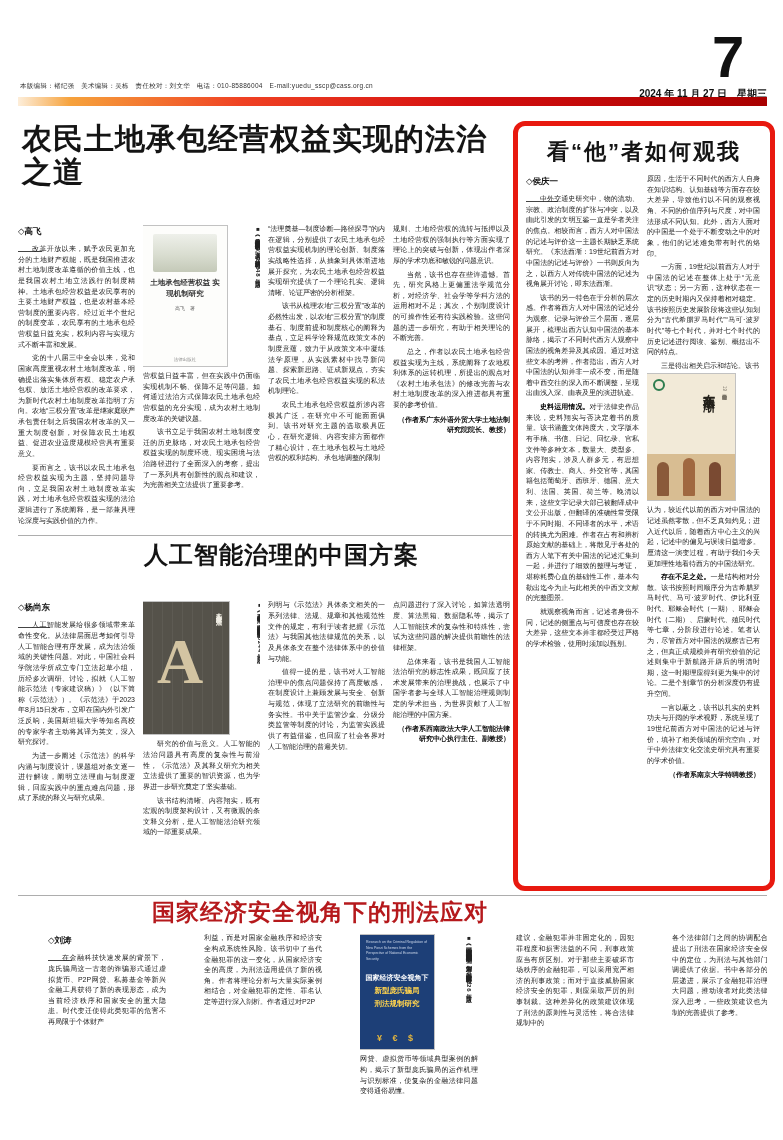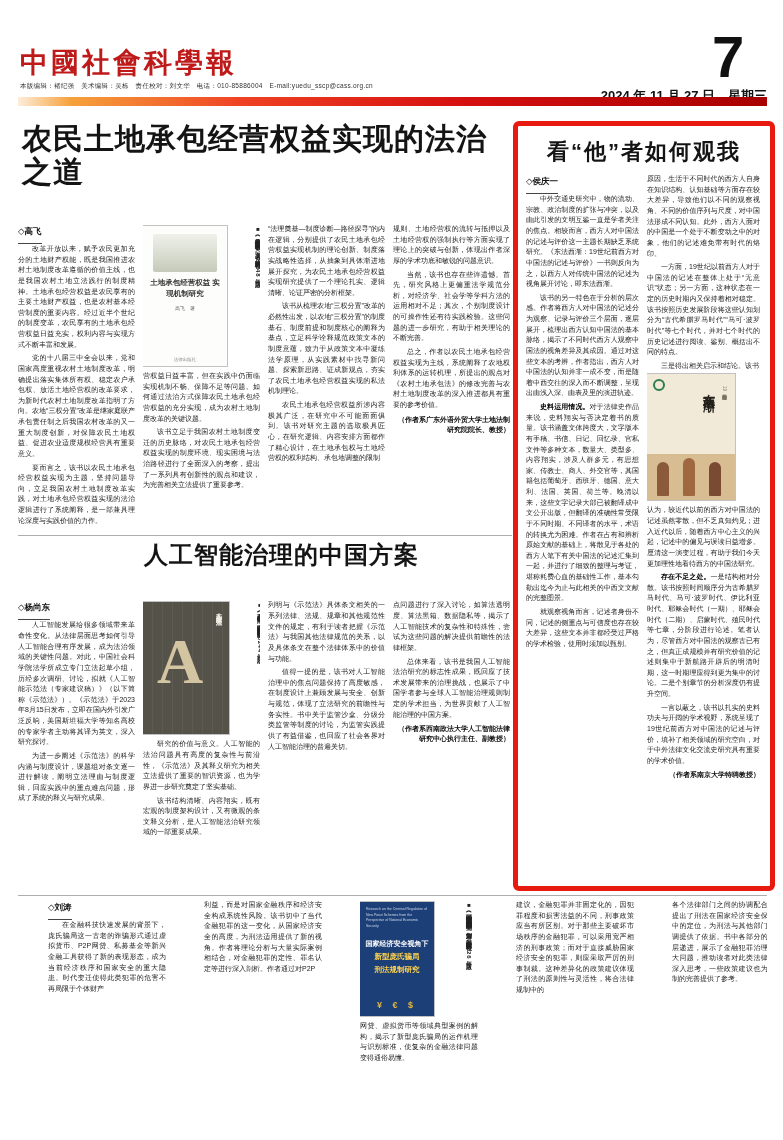--- a/index.html
+++ b/index.html
@@ -7,48 +7,48 @@
         font-family:"Liberation Sans","DejaVu Sans",sans-serif;color:#1a1a1a;overflow:hidden;}
   
   .abs{position:absolute;}
   #masthead{left:20px;top:44px;font-family:"Liberation Serif","DejaVu Serif",serif;
             font-size:28px;font-weight:900;color:#bf1a1a;letter-spacing:3px;}
   #info-line{left:20px;top:82px;font-size:6.5px;color:#333;letter-spacing:.3px;}
   #section-name{left:560px;top:40px;font-family:"Liberation Serif","DejaVu Serif",serif;
             font-size:47px;font-weight:900;color:#8e8e8e;letter-spacing:8px;
             text-shadow:1px 1px 0 #c9c9c9;}
   #page-number{left:712px;top:28px;font-size:58px;font-weight:900;color:#111;line-height:1;}
-  #date-line{right:16px;top:87px;font-size:13px;font-weight:700;color:#111;}
+  #date-line{right:16px;top:87px;font-size:10px;font-weight:700;color:#111;}
   #grad-bar{left:18px;top:97px;width:749px;height:9px;
             background:linear-gradient(90deg,#fdeeda 0%,#f6a23c 7%,#ef4123 30%,#d50f0f 60%,#a80000 100%);}
   
   .article{position:absolute;}
   .article h1{font-weight:900;color:#141414;line-height:1.1;letter-spacing:1px;}
   #a1{left:18px;top:112px;width:494px;height:424px;}
   #a1 h1{font-size:30px;margin:10px 0 16px 4px;}
   #a2{left:18px;top:542px;width:494px;height:352px;}
   #a2 h1{font-size:24px;margin:0 0 12px 126px;}
   #a4{left:18px;top:900px;width:749px;height:238px;}
   #a4 h1{font-size:23px;color:#b5191c;text-align:center;width:580px;margin:0 0 8px 12px;}
-  #red{left:513px;top:121px;width:262px;height:770px;border:5px solid #e8190f;border-radius:6px;
+  #red{left:513px;top:121px;width:262px;height:770px;border:5px solid #e8190f;border-radius:12px;
        background:#fff;box-sizing:border-box;padding:4px 8px;}
   #red h1{font-size:22px;text-align:center;margin:10px 0 10px;letter-spacing:2px;}
   .divider{position:absolute;border-top:1px solid #adadad;}
   #div1{left:18px;top:535px;width:494px;}
   #div2{left:18px;top:895px;width:749px;}
   
   .cols{display:flex;gap:8px;overflow:hidden;}
   #a1 .cols{height:342px;} #a2 .cols{height:298px;} #a4 .cols{height:184px;} #red .cols{height:688px;}
   .col{flex:none;overflow:hidden;}
   #a1 .col,#a2 .col{width:117px;margin-top:20px;} #a4 .col{width:118px;margin-left:30px;} #red .col{width:113px;}
   .para{font-size:7px;line-height:1.52;text-align:justify;margin:0 0 3px;text-indent:14px;color:#222;}
   .para.ni{text-indent:0;}
   .para b{font-weight:900;color:#000;}
   .byline{font-size:8.5px;font-weight:900;margin:2px 0 6px;color:#111;}
-  .byline span{border-bottom:1px solid #444;padding-bottom:7px;}
+  .byline span{border-bottom:1px solid #444;padding-bottom:15px;}
   .foot{font-size:7px;font-weight:900;text-align:right;margin:4px 0 0;color:#111;}
   
   .fig{display:flex;gap:12px;margin:2px 0 5px;}
   .book{flex:none;box-shadow:0 0 0 1px #c2c2c2;position:relative;overflow:hidden;}
   .vcap{flex:none;writing-mode:vertical-rl;font-size:6px;font-weight:700;line-height:1.7;
         color:#222;letter-spacing:.5px;}
   
   #fig-land .book{width:84px;height:140px;background:#fdfdfb;}
   #fig-land .vcap{width:24px;height:140px;}
   .land-art{margin:8px 10px 6px;height:38px;background:linear-gradient(180deg,#eef0ea 0%,#d9ddd0 55%,#c4c9b8 100%);
@@ -83,21 +83,20 @@
   .pz-l1{font-size:7px;font-weight:900;color:#ffffff;text-align:center;margin-top:10px;}
   .pz-l2,.pz-l3{font-size:7.5px;font-weight:900;color:#ffd34d;text-align:center;margin-top:3px;}
   .pz-coins{position:absolute;bottom:6px;width:100%;text-align:center;font-size:9px;color:#e8b83c;
         font-weight:900;letter-spacing:4px;}
 </style>
 </head>
 <body>
 
 <div id="page">
 
-  <div class="abs" id="masthead">中國社會科學報</div>
   <div class="abs" id="info-line">本版编辑：褚纪强　美术编辑：吴栋　责任校对：刘文华　电话：010-85886004　E-mail:yuedu_sscp@cass.org.cn</div>
   <div class="abs" id="page-number">7</div>
   <div class="abs" id="date-line">2024 年 11 月 27 日　星期三</div>
   <div class="abs" id="grad-bar"></div>
 
   <section class="article" id="a1">
     <h1>农民土地承包经营权益实现的法治之道</h1>
     <div class="cols">
         <div class="col">
           <p class="byline"><span>◇高飞</span></p>
@@ -196,20 +195,21 @@
           <p class="para"><b>存在不足之处。</b>一是结构相对分散。该书按照时间顺序分为古希腊罗马时代、马可·波罗时代、伊比利亚时代、耶稣会时代（一期）、耶稣会时代（二期）、启蒙时代、殖民时代等七章，分阶段进行论述。笔者认为，尽管西方对中国法的观察古已有之，但真正成规模并有研究价值的记述则集中于新航路开辟后的明清时期，这一时期理应得到更为集中的讨论。二是个别章节的分析深度仍有提升空间。</p>
           <p class="para">一言以蔽之，该书以扎实的史料功夫与开阔的学术视野，系统呈现了19世纪前西方对中国法的记述与评价，填补了相关领域的研究空白，对于中外法律文化交流史研究具有重要的学术价值。</p>
           <p class="foot">（作者系南京大学特聘教授）</p>
         </div>
       </div>
   </section>
 
   <div class="divider" id="div2"></div>
 
   <section class="article" id="a4">
+    <h1>国家经济安全视角下的刑法应对</h1>
     <div class="cols">
         <div class="col">
           <p class="byline"><span>◇刘涛</span></p>
           <p class="para">在金融科技快速发展的背景下，庞氏骗局这一古老的诈骗形式通过虚拟货币、P2P网贷、私募基金等新兴金融工具获得了新的表现形态，成为当前经济秩序和国家安全的重大隐患。时代变迁使得此类犯罪的危害不再局限于个体财产</p>
         </div>
         <div class="col">
           <p class="para ni">利益，而是对国家金融秩序和经济安全构成系统性风险。该书切中了当代金融犯罪的这一变化，从国家经济安全的高度，为刑法适用提供了新的视角。作者将理论分析与大量实际案例相结合，对金融犯罪的定性、罪名认定等进行深入剖析。作者通过对P2P</p>
         </div>
         <div class="col">
           <div class="fig" id="fig-ponzi">

